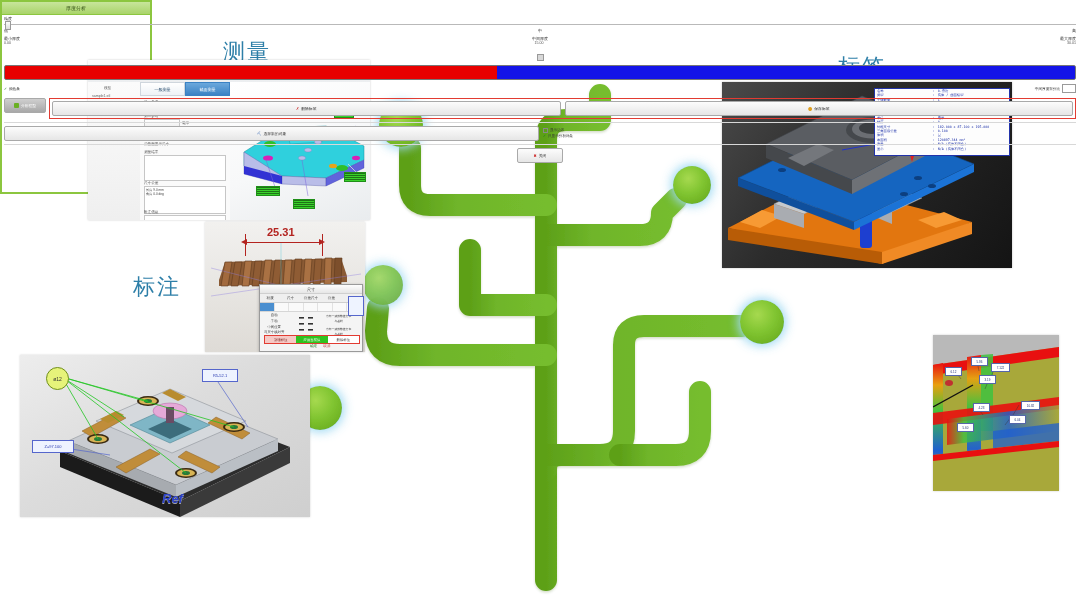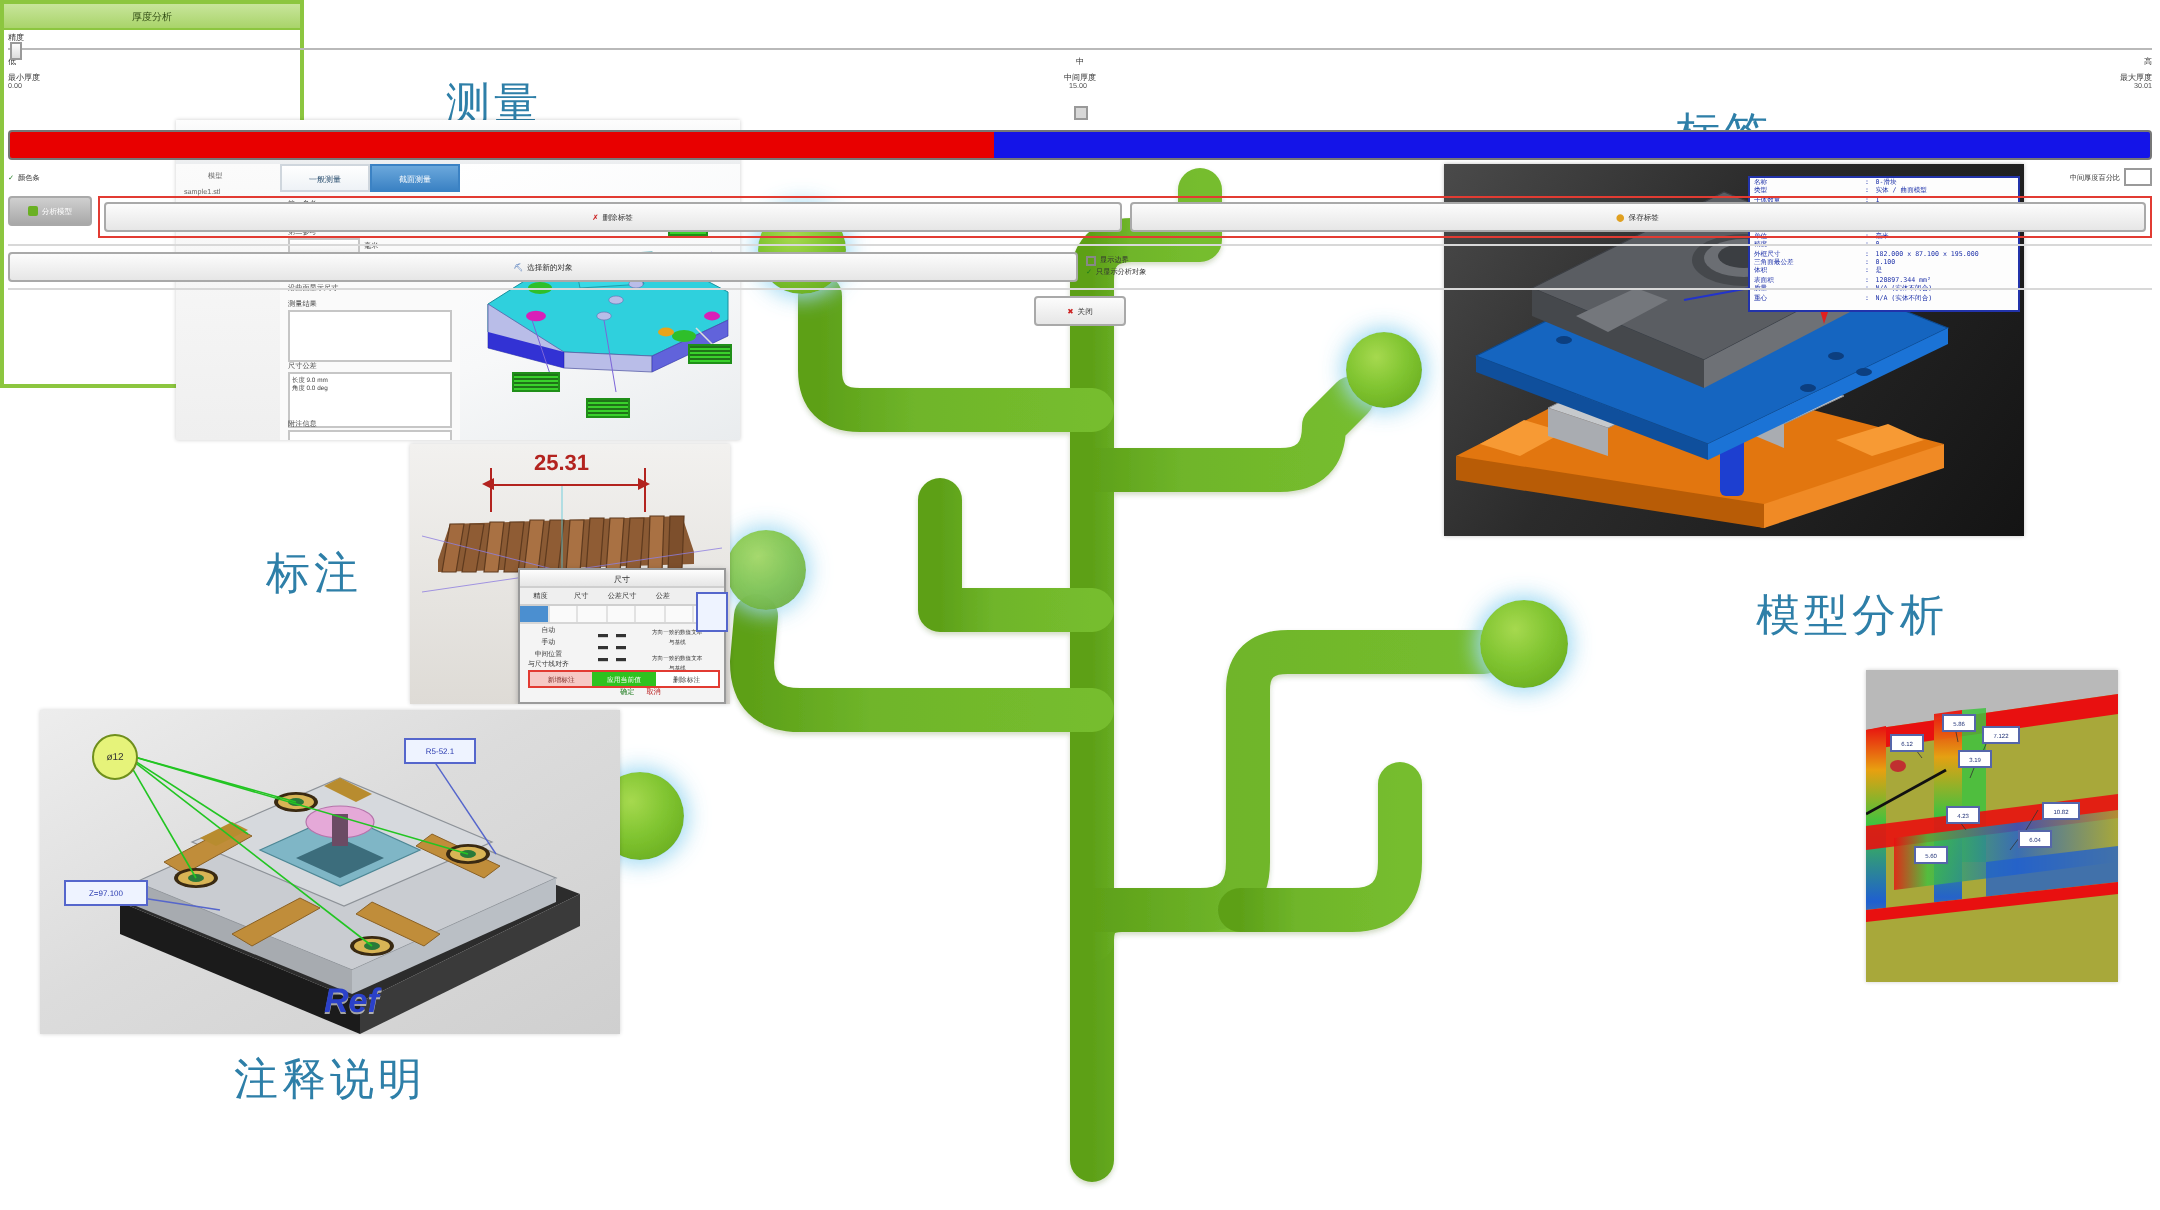--- a/index.html
+++ b/index.html
@@ -98,21 +98,21 @@
   
   #card-note{left:20px;top:355px;width:290px;height:162px;
      box-shadow:0 0 2px rgba(0,0,0,.18);}
   .notebg{position:absolute;inset:0;
      background:linear-gradient(150deg,#ededed 0%,#dcdcdc 45%,#cfcfcf 100%);}
   .balloon{position:absolute;border-radius:50%;background:#e6f37a;
      border:1px solid #6f8f1c;color:#333;font-size:5px;
      display:flex;align-items:center;justify-content:center;}
   .bluetag{position:absolute;background:#eef3ff;border:1px solid #5566cc;
      color:#2a3bb0;font-size:4px;display:flex;align-items:center;justify-content:center;}
-  .refmark{position:absolute;color:#2b41c9;font-weight:700;font-style:italic;font-size:17px;
+  .refmark{position:absolute;color:#2b41c9;font-weight:700;font-style:italic;font-size:13px;
      text-shadow:0 1px 0 rgba(255,255,255,.6);}
 
   
   #card-tag{left:722px;top:82px;width:290px;height:186px;
      box-shadow:0 0 2px rgba(0,0,0,.25);}
   .tagbg{position:absolute;inset:0;
      background:linear-gradient(125deg,#4a4a4a 0%,#2b2b2b 40%,#141414 100%);}
   .infobox{position:absolute;background:#fdfdfd;border:1px solid #2233aa;}
   .infobox .row{display:flex;font-size:3.3px;color:#1b2fa8;line-height:1.35;
      font-family:"DejaVu Sans Mono","Liberation Mono",monospace;}
@@ -212,22 +212,20 @@
       <circle cx="692" cy="185" r="19" fill="url(#gNode)"></circle>
       <circle cx="383" cy="285" r="20" fill="url(#gNode)" opacity="0.9"></circle>
       <circle cx="762" cy="322" r="22" fill="url(#gNode)"></circle>
       <circle cx="320" cy="408" r="22" fill="url(#gNode)"></circle>
     </g>
   </svg>
 
   <div class="sec-title" id="t-measure">测量</div>
   <div class="sec-title" id="t-tag">标签</div>
   <div class="sec-title" id="t-dim">标注</div>
-  <div class="sec-title" id="t-note">注释说明</div>
-  <div class="sec-title" id="t-model">模型分析</div>
 
   <div class="card" id="card-measure">
     <div class="cadwin">
       <div class="cad-ribbon">
         <span class="ric grey" style="left:5px"></span>
         <span class="ric" style="left:18px"></span>
         <span class="ric red" style="left:30px"></span>
         <span class="ric grey" style="left:45px"></span>
         <span class="ric grey" style="left:57px"></span>
         <span class="ric" style="left:72px"></span>

